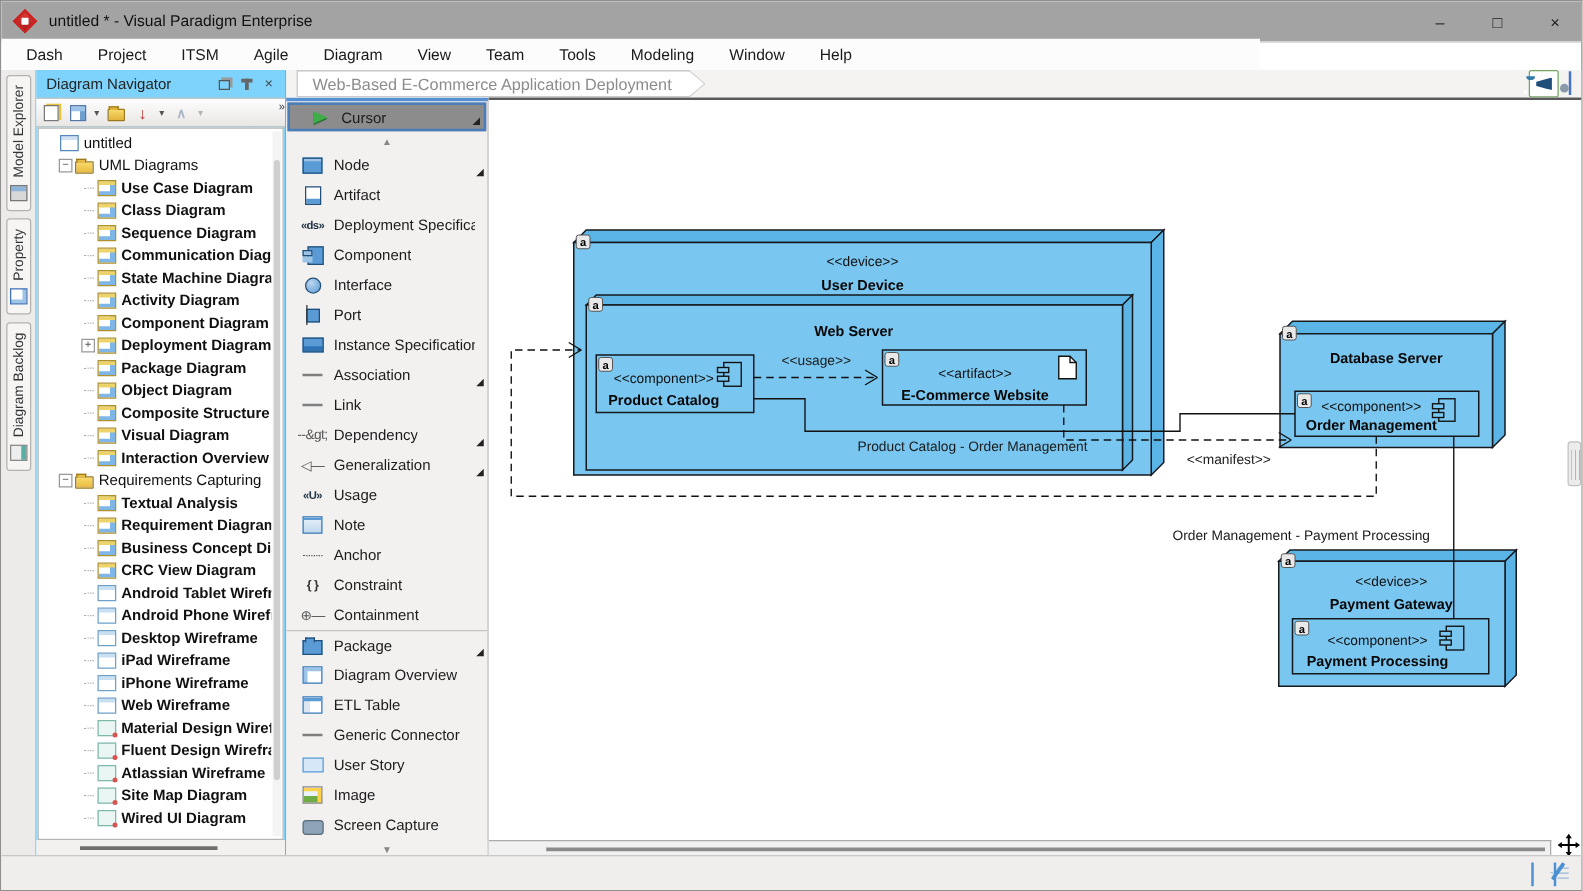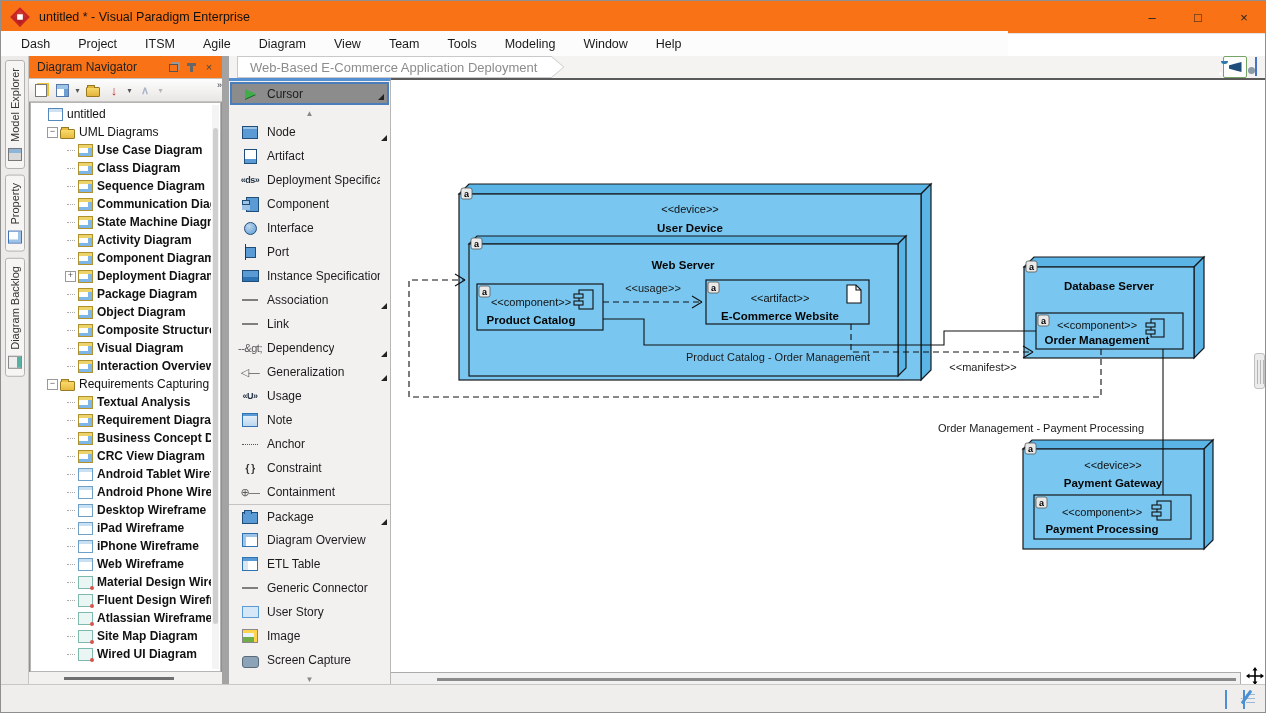--- a/index.html
+++ b/index.html
@@ -1,36 +1,36 @@
 <!DOCTYPE html>
 <html><head>
 <meta charset="utf-8">
 <style>
   *{margin:0;padding:0;box-sizing:border-box}
   html,body{width:1266px;height:713px;overflow:hidden}
   body{font-family:"Liberation Sans",sans-serif;background:#fff;position:relative;border:1px solid #8f8f8f}
   
-  .titlebar{position:absolute;left:0;top:0;width:1266px;height:33px;background:#f97316;border-bottom:1px solid #e3e3e3;display:flex;align-items:center}
+  .titlebar{position:absolute;left:0;top:0;width:1266px;height:33px;background:#a3a3a3;border-bottom:1px solid #e3e3e3;display:flex;align-items:center}
   .vp-logo{width:14px;height:14px;background:linear-gradient(135deg,#e2453c,#a21318);transform:rotate(45deg);margin:0 12px 0 12px;box-shadow:inset 0 0 0 2px #c22;position:relative}
   .vp-logo::after{content:'';position:absolute;inset:3px;background:#fff;transform:rotate(0deg);clip-path:polygon(50% 0,100% 50%,50% 100%,0 50%)}
   .title-text{font-size:12.5px;color:#111}
   .win-btns{margin-left:auto;display:flex;height:100%}
   .win-btn{width:46px;height:100%;display:flex;align-items:center;justify-content:center;font-size:13px;color:#222}
   
   .menubar{position:absolute;left:0;top:30px;width:1007px;height:25px;background:#fcfcfc;display:flex;align-items:center;padding-left:6px}
   .menu-item{font-size:12.5px;color:#1a1a1a;padding:3px 14px}
   
   .tabstrip{position:absolute;left:0;top:55px;width:28px;height:628px;background:#edebea;border-right:1px solid #c7c5c3;display:flex;flex-direction:column;align-items:center;padding-top:4px;gap:6px}
   .side-tab{writing-mode:vertical-rl;transform:rotate(180deg);background:#f6f5f4;border:1px solid #b4b2b0;border-radius:3px;padding:7px 2px;font-size:11px;color:#333;display:flex;align-items:center;gap:6px}
   .side-ic{width:14px;height:13px;flex:none}
   .model-explorer-ic{background:#d8d8d8;border:1px solid #777;box-shadow:inset 0 -4px 0 #8fb4d9}
   .property-ic{background:#fff;border:1px solid #3f6fb5;box-shadow:inset 3px 3px 0 #9dc3e6}
   .diagram-backlog-ic{background:#eee;border:1px solid #888;box-shadow:inset 4px 0 0 #57b0a4}
   
-  .navigator{position:absolute;left:28px;top:55px;width:200px;height:628px;background:#f97316;border-right:7px solid #a3a3a3;display:flex;flex-direction:column}
+  .navigator{position:absolute;left:28px;top:55px;width:200px;height:628px;background:#7dd3fc;border-right:1px solid #a3a3a3;display:flex;flex-direction:column}
   .nav-header{height:22px;display:flex;align-items:center;padding:0 4px 0 8px;font-size:12px;color:#222}
   .nav-header-title{flex:1;white-space:nowrap;overflow:hidden}
   .hdr-btn{width:18px;height:16px;display:flex;align-items:center;justify-content:center;color:#444;font-size:11px}
   .float-ic{width:9px;height:8px;border:1px solid #555;box-shadow:2px -2px 0 -0px #999;margin-top:2px}
   .pin-ic{width:3px;height:9px;background:#666;position:relative}
   .pin-ic::before{content:'';position:absolute;top:0;left:-3px;width:9px;height:3px;background:#666}
   .nav-toolbar{height:24px;background:linear-gradient(#fdfdfd,#e9e7e5);border:1px solid #c4c2c0;border-left:none;border-right:none;display:flex;align-items:center;padding:0 2px;gap:1px;position:relative}
   .tb-btn{height:20px;min-width:20px;display:flex;align-items:center;justify-content:center;border-radius:2px;position:relative}
   .caret{font-size:8px;color:#555;width:9px;text-align:center}
   .caret.dis{color:#b5b5b5}
@@ -74,21 +74,21 @@
   .robot-ic::after{content:'';position:absolute;left:6px;bottom:3px;width:7px;height:3px;border-radius:0 0 3px 3px;background:#2f79ab}
   .megaphone-btn{width:24px;height:22px;border:1.5px solid #75a465;border-radius:2px;background:#fdfdfd;display:flex;align-items:center;justify-content:center}
   .megaphone-ic{width:13px;height:10px;background:#1e4e79;clip-path:polygon(0 35%,55% 15%,100% 0,100% 100%,55% 85%,0 65%)}
   .layout-ic{width:22px;height:18px;background:#fff;border:1px solid #4472c4;box-shadow:inset 6px 0 0 #9dc3e6;position:relative}
   .layout-ic::after{content:'';position:absolute;right:1px;bottom:1px;width:7px;height:7px;border-radius:50%;background:#8a9aa8}
   .workrow{flex:1;display:flex}
   
   .palette{width:162px;background:#f2f1f0;border-top:3px solid #5591d2;border-right:1px solid #b9b7b5;display:flex;flex-direction:column;overflow:hidden}
   .prow{height:24px;flex:none;display:flex;align-items:center;gap:8px;padding:0 10px 0 12px;position:relative;font-size:12px;color:#1c1c1c;white-space:nowrap}
   .prow .lbl{overflow:hidden}
-  .cursor-row{height:23px;background:#8c8c8c;border:2px solid #4a7ebb;margin:1px;padding-left:9px}
+  .cursor-row{height:23px;background:#8c8c8c;border:2px solid #4a7ebb;margin:1px;padding-left:15px}
   .scrollrow{height:14px;flex:none;display:flex;align-items:center;justify-content:center;font-size:8px;color:#888}
   .scrollrow.bottom{margin-top:auto;background:#f2f1f0}
   .pitems{flex:1;display:flex;flex-direction:column;overflow:hidden}
   .divided{border-top:1px solid #c6c4c2;margin-top:0}
   .corner{position:absolute;right:3px;bottom:3px;width:0;height:0;border-bottom:6px solid #222;border-left:6px solid transparent}
   .pic{width:18px;height:16px;flex:none;position:relative;display:flex;align-items:center;justify-content:center}
   .gl{font-size:9px;font-weight:bold;color:#234;letter-spacing:-0.5px;white-space:nowrap}
   .cursor-icon::before{content:'';width:0;height:0;border-left:11px solid #3fae49;border-top:5px solid transparent;border-bottom:5px solid transparent;filter:drop-shadow(0 1px 0 #1e5e28)}
   .node-icon::before{content:'';width:14px;height:11px;background:#5b9bd5;border:1px solid #1f4e79;box-shadow:inset 0 2px 0 #9dc3e6}
   .artifact-icon::before{content:'';width:11px;height:13px;background:#fff;border:1px solid #1f4e79;box-shadow:inset 0 -4px 0 #5b9bd5}

